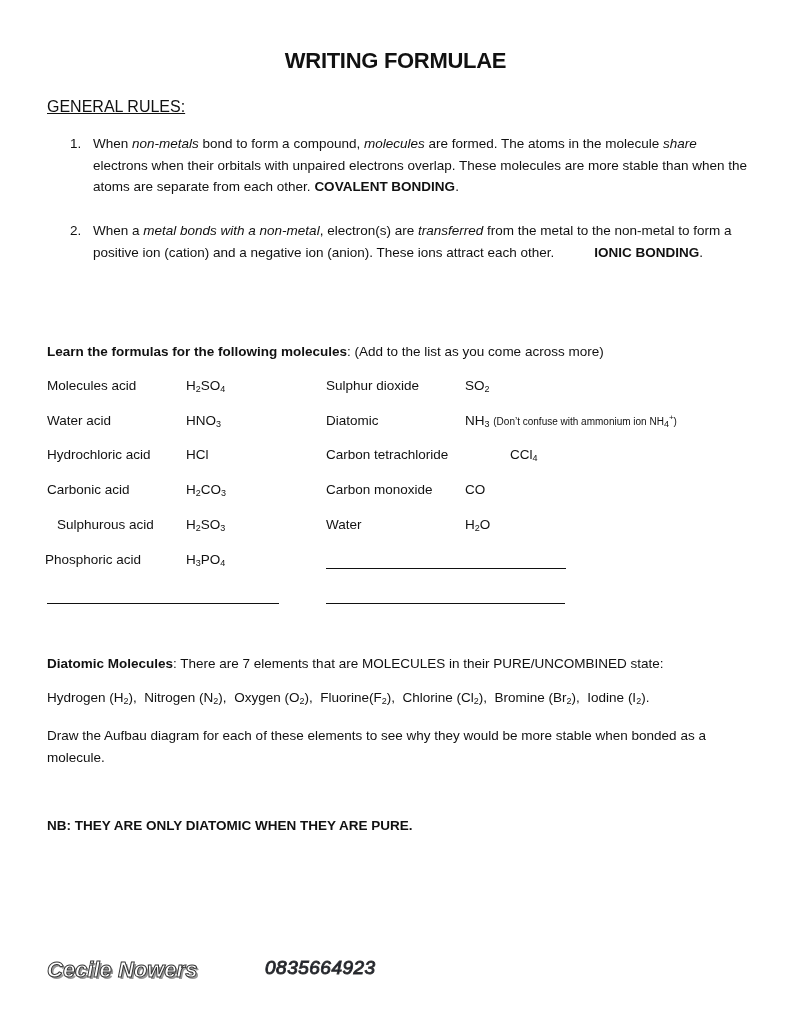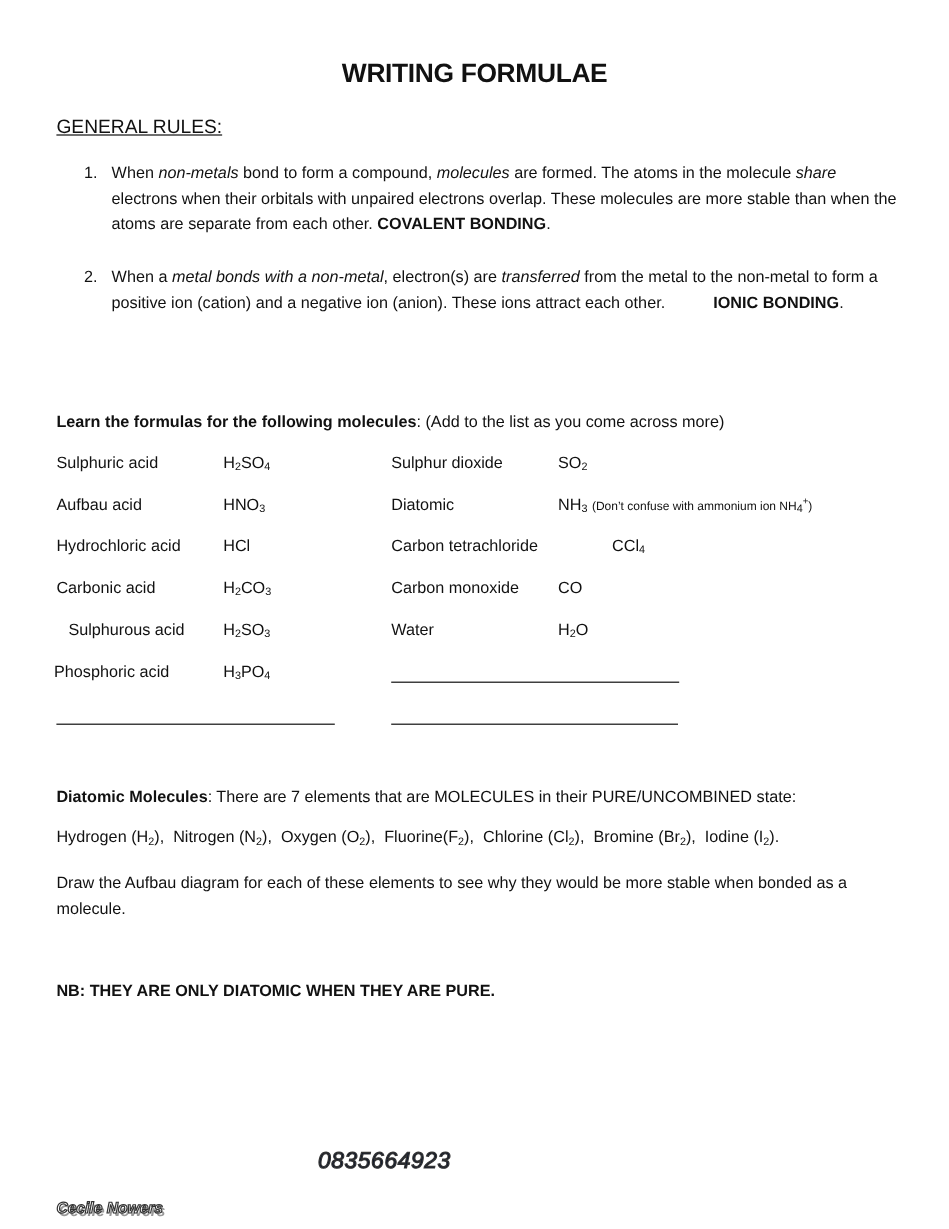--- a/index.html
+++ b/index.html
@@ -12,21 +12,21 @@
   .li .num { position:absolute; left:0; top:0; }
   .li .txt { margin-left:23px; display:block; }
   .it { font-style:italic; }
   .b { font-weight:bold; }
   .u { }
   sub { font-size:9px; vertical-align:-2px; line-height:0; }
   sup { font-size:8px; vertical-align:5px; line-height:0; }
   .small { font-size:10px; }
   .blank { border-bottom:1px solid #111; height:0; position:absolute; }
   .outline { font-weight:bold; font-style:italic; color:#fff;
-             -webkit-text-stroke:1px #333; text-shadow:2px 2px 0 #999; font-size:13px;margin-top:42px; }
+             -webkit-text-stroke:1px #333; text-shadow:2px 2px 0 #999; font-size:22px; }
   .outline2 { font-style:italic; color:#0f172a; -webkit-text-stroke:1px #333; font-size:19px; letter-spacing:0.5px; }
 </style>
 </head>
 <body>
 
 <div class="abs title">WRITING FORMULAE</div>
 <div class="abs gen">GENERAL RULES:</div>
 
 <div class="abs li" style="top:133px;">
   <span class="num">1.</span>
@@ -34,23 +34,23 @@
 </div>
 
 <div class="abs li" style="top:220px;">
   <span class="num">2.</span>
   <span class="txt"><span>When a </span><span class="it">metal bonds with a non-metal</span><span>, electron(s) are </span><span class="it">transferred</span><span> from the metal to the non-metal to form a positive ion (cation) and a negative ion (anion). These ions attract each other.</span><span style="display:inline-block;width:40px;"></span><span class="b">IONIC BONDING</span><span>.</span></span>
 </div>
 
 <div class="abs" style="left:47px;top:344px;"><span class="b u">Learn the formulas for the following molecules</span><span>: (Add to the list as you come across more)</span></div>
 
 <div id="left-list">
-    <div class="abs" style="left: 47px; top: 378px;">Sulphuric acid</div>
+    <div class="abs" style="left: 47px; top: 378px;">Molecules acid</div>
     <div class="abs" style="left: 186px; top: 378px;">H<sub>2</sub>SO<sub>4</sub></div>
-    <div class="abs" style="left: 47px; top: 412.7px;">Aufbau acid</div>
+    <div class="abs" style="left: 47px; top: 412.7px;">Water acid</div>
     <div class="abs" style="left: 186px; top: 412.7px;">HNO<sub>3</sub></div>
     <div class="abs" style="left: 47px; top: 447.4px;">Hydrochloric acid</div>
     <div class="abs" style="left: 186px; top: 447.4px;">HCl</div>
     <div class="abs" style="left: 47px; top: 482.1px;">Carbonic acid</div>
     <div class="abs" style="left: 186px; top: 482.1px;">H<sub>2</sub>CO<sub>3</sub></div>
     <div class="abs" style="left: 57px; top: 516.8px;">Sulphurous acid</div>
     <div class="abs" style="left: 186px; top: 516.8px;">H<sub>2</sub>SO<sub>3</sub></div>
     <div class="abs" style="left: 45px; top: 551.5px;">Phosphoric acid</div>
     <div class="abs" style="left: 186px; top: 551.5px;">H<sub>3</sub>PO<sub>4</sub></div>
   </div>

